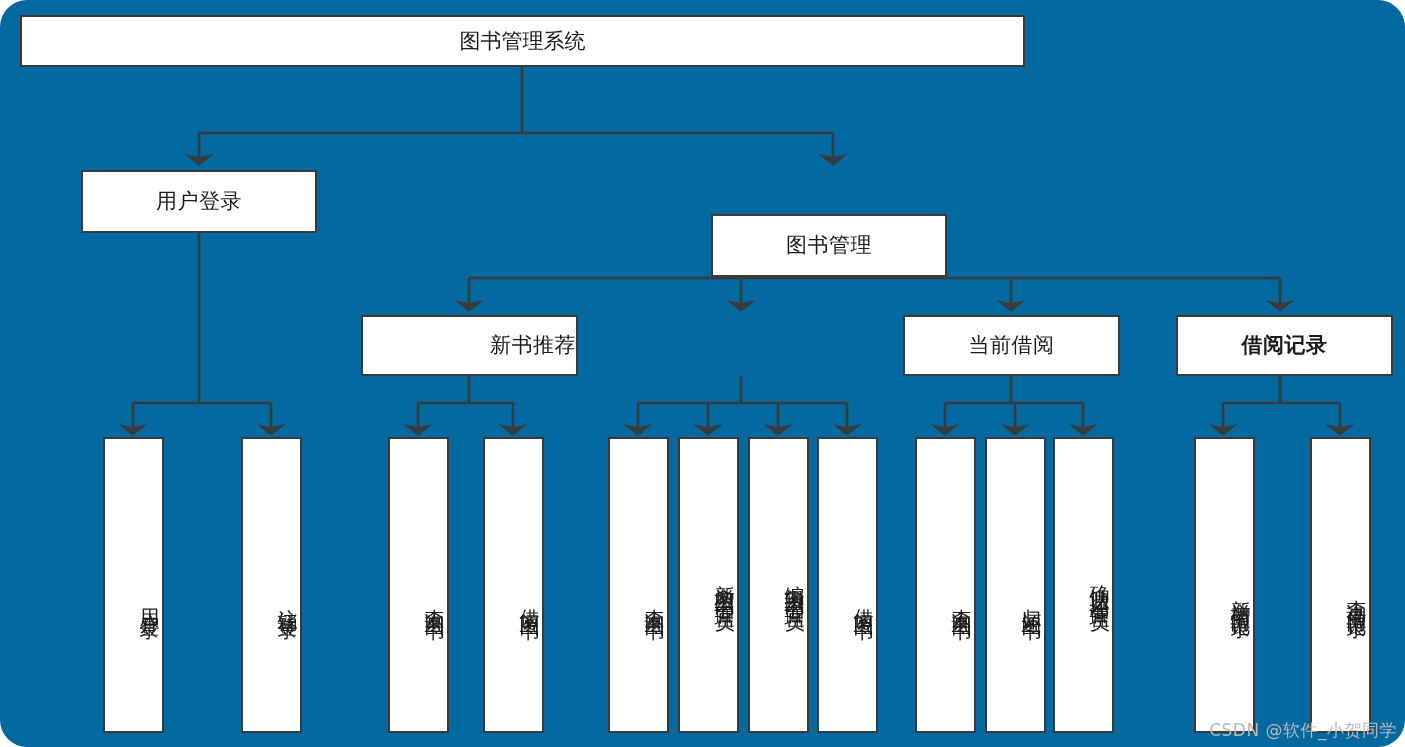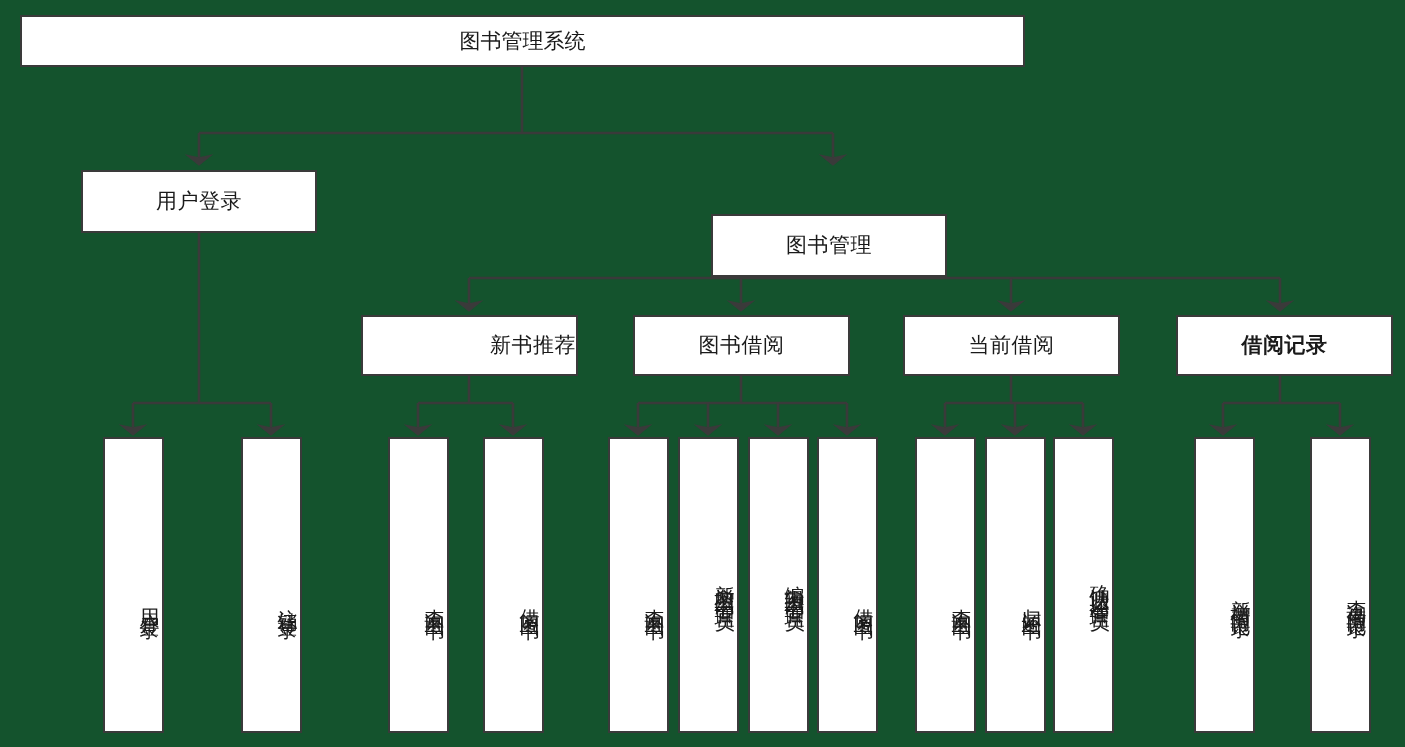--- a/index.html
+++ b/index.html
@@ -7,22 +7,23 @@
     padding: 0;
     background: #ffffff;
   }
   body {
     font-family: "DejaVu Sans", "Liberation Sans", sans-serif;
   }
   #canvas {
     position: relative;
     width: 1405px;
     height: 747px;
-    background: #14532d;
+    background: #0369a1;
     overflow: hidden;
+    border-radius: 27px;
   }
   .node {
     position: absolute;
     box-sizing: border-box;
     border: 2px solid #3a3a3a;
     background: #ffffff;
     color: #1a1a1a;
     display: flex;
     align-items: center;
     justify-content: center;
@@ -130,23 +131,20 @@
   <div class="node node-h" style="left:81px; top:170px; width:236px; height:63px;">
     <span>用户登录</span>
   </div>
   <div class="node node-h" style="left:711px; top:170px; width:236px; height:63px;margin-top:44px;">
     <span>图书管理</span>
   </div>
 
   <div class="node node-h" style="left:361px; top:315px; width:217px; height:61px;justify-content:flex-end;">
     <span>新书推荐</span>
   </div>
-  <div class="node node-h" style="left:633px; top:315px; width:217px; height:61px;">
-    <span>图书借阅</span>
-  </div>
   <div class="node node-h" style="left:903px; top:315px; width:217px; height:61px;justify-content:center;">
     <span>当前借阅</span>
   </div>
   <div class="node node-h" style="left:1176px; top:315px; width:217px; height:61px;font-weight:bold;">
     <span>借阅记录</span>
   </div>
 
   <div class="node node-v" style="left:103px; top:437px; width:61px; height:296px; padding-top:32px;">
     <span class="vtext">用户登录</span>
   </div>
@@ -184,14 +182,15 @@
     <span class="vtext">确认归还（管理员）</span>
   </div>
 
   <div class="node node-v" style="left:1194px; top:437px; width:61px; height:296px; padding-top:22px;">
     <span class="vtext">新增借阅记录</span>
   </div>
   <div class="node node-v" style="left:1310px; top:437px; width:61px; height:296px; padding-top:22px;">
     <span class="vtext">查询借阅记录</span>
   </div>
 
+  <div class="watermark">CSDN @软件_小贺同学</div>
 
 </div>
 
 </body></html>

